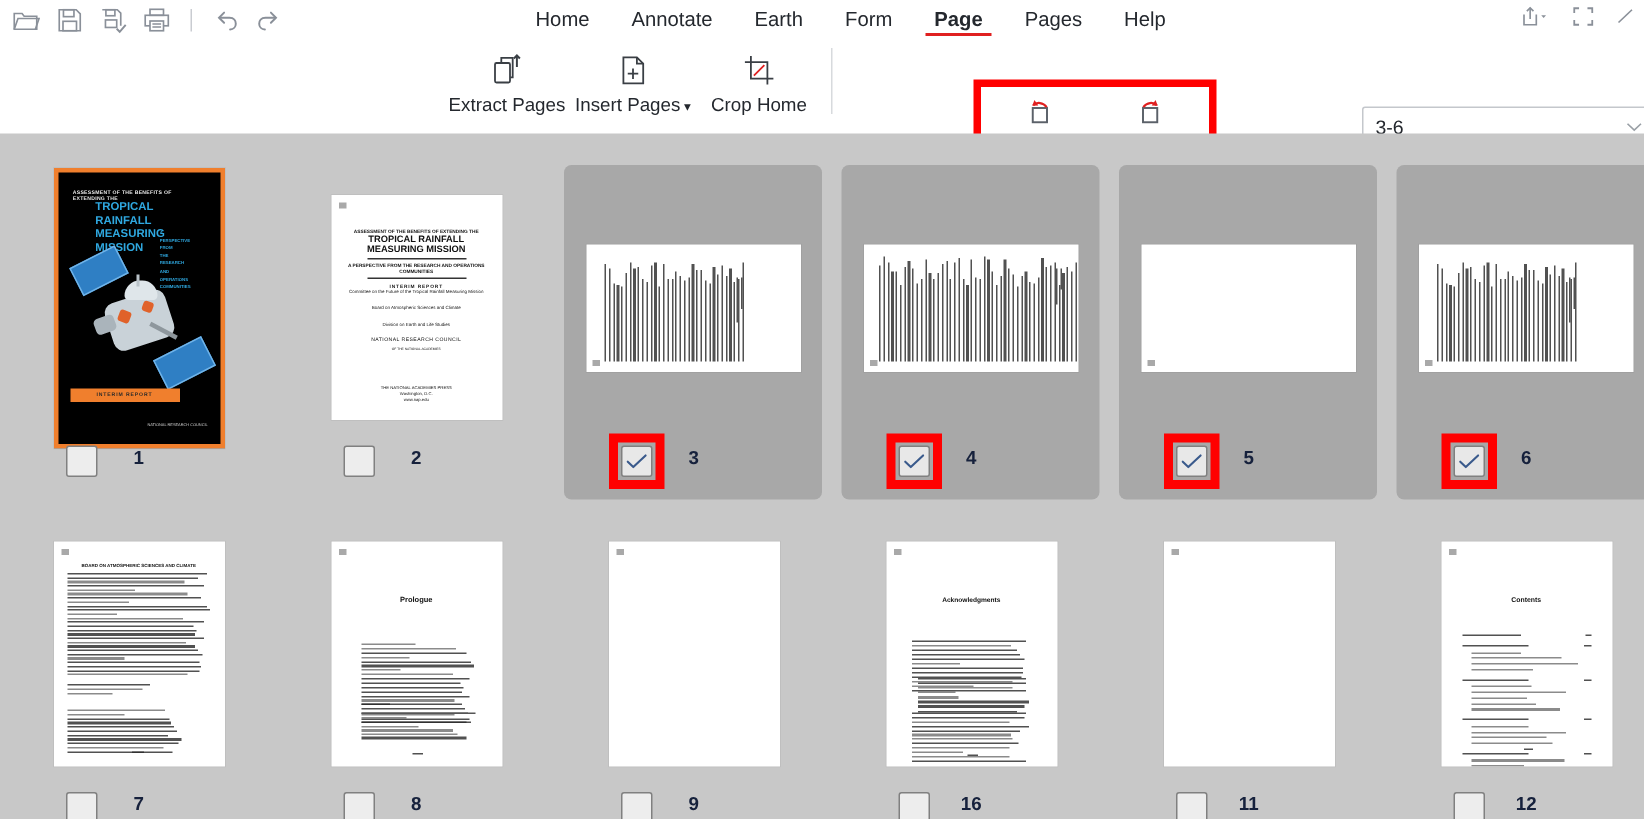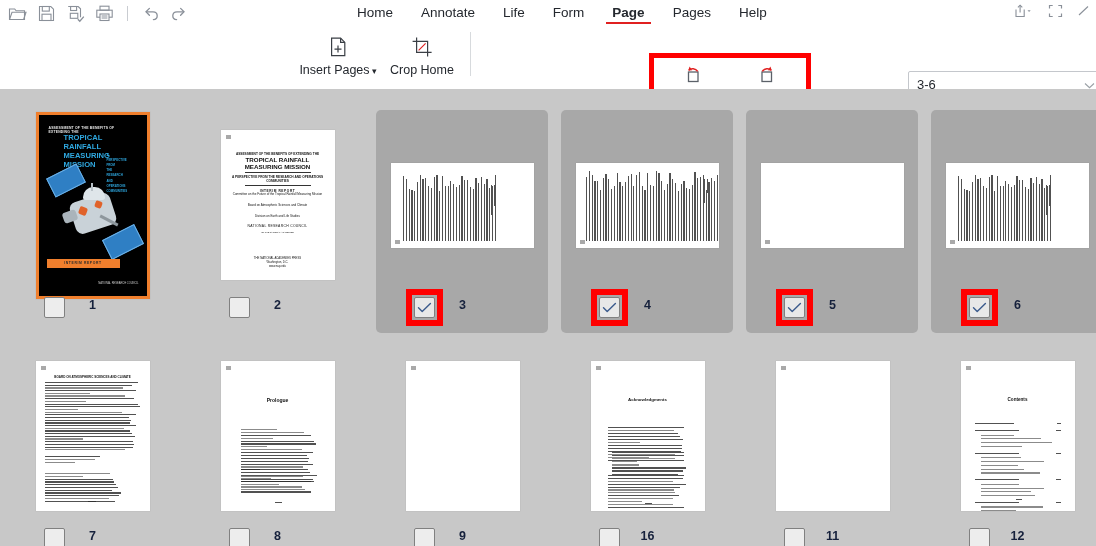--- a/index.html
+++ b/index.html
@@ -215,21 +215,21 @@
         <svg width="19" height="19" viewBox="0 0 19 19" fill="none" stroke="currentColor" stroke-width="1.3" stroke-linecap="round">
           <path d="M13.5 7.8H7c-3 0-4.2 2-4.2 4s1.4 3.8 3.8 3.8"></path>
             <path d="M10.6 4.4 14 7.8l-3.4 3.4"></path>
         </svg>
       </span>
     </div>
 
     <div class="menubar">
       <div class="menu-item">Home</div>
       <div class="menu-item">Annotate</div>
-      <div class="menu-item">Life</div>
+      <div class="menu-item">Earth</div>
       <div class="menu-item">Form</div>
       <div class="menu-item active">Page</div>
       <div class="menu-item">Pages</div>
       <div class="menu-item">Help</div>
     </div>
 
     <div class="topright">
       <span class="tr-ico">
         <svg width="22" height="14" viewBox="0 0 22 14" fill="none" stroke="currentColor" stroke-width="1.1">
           <path d="M4 5.6V12.5h8.2V5.6"></path>
@@ -248,20 +248,31 @@
           <path d="M2 11 11 2.5"></path>
         </svg>
       </span>
     </div>
   </div>
 
   <div class="ribbon">
 
     <div class="ribbon-group">
 
+      <div class="rb">
+        <span class="ico">
+          <svg width="26" height="26" viewBox="0 0 26 26" fill="none" stroke="#3a3f45" stroke-width="1.2">
+            <rect x="5" y="8" width="10" height="13" rx="1"></rect>
+            <path d="M9.2 8V4.6h7.6v13h-1.6"></path>
+            <path d="M19.6 3v7.6" stroke="#3a3f45" stroke-width="1.3"></path>
+            <path d="M17.6 5 19.6 3l2 2" stroke="#3a3f45" stroke-width="1.3"></path>
+          </svg>
+        </span>
+        <span class="lbl">Extract Pages</span>
+      </div>
 
 
       <div class="rb rb-insert">
         <span class="ico">
           <svg width="26" height="26" viewBox="0 0 26 26" fill="none" stroke="#3a3f45" stroke-width="1.2">
             <path d="M6.6 4.2h9l4.2 4.2v13.2h-13.2z"></path>
               <path d="M15.6 4.2v4.2h4.2"></path>
             <path d="M13 11.6v7M9.5 15.1h7"></path>
           </svg>
         </span>

